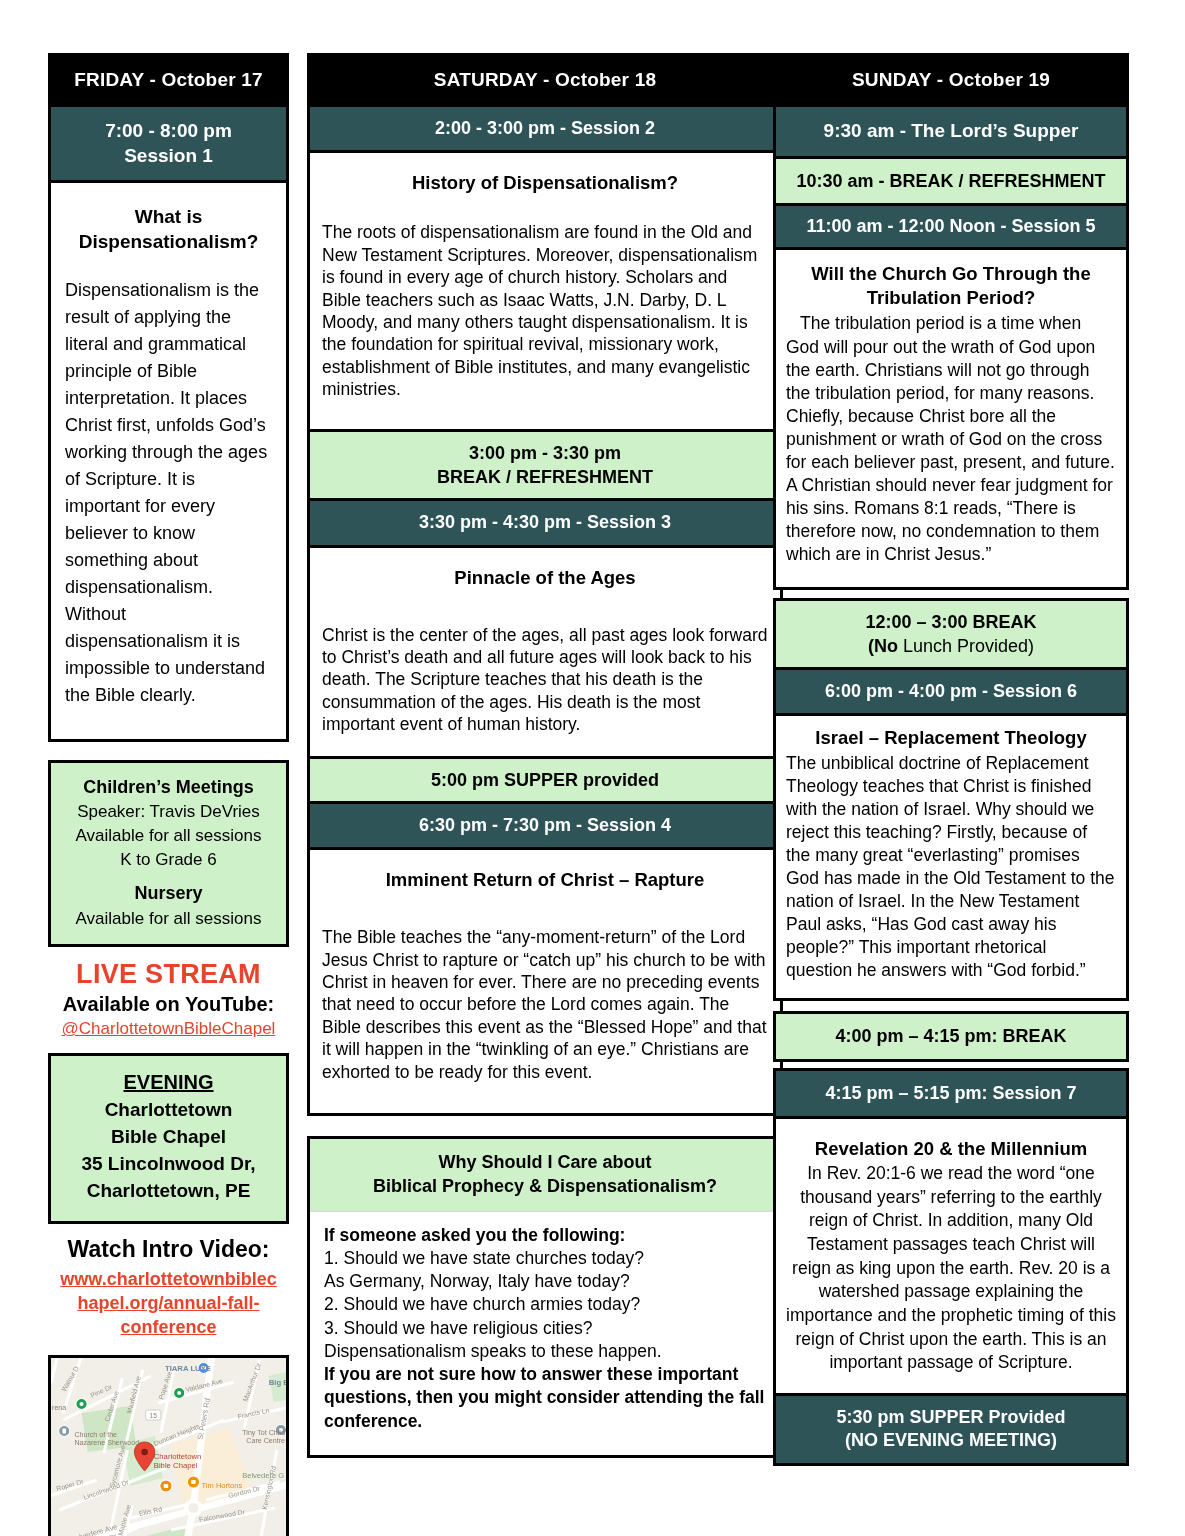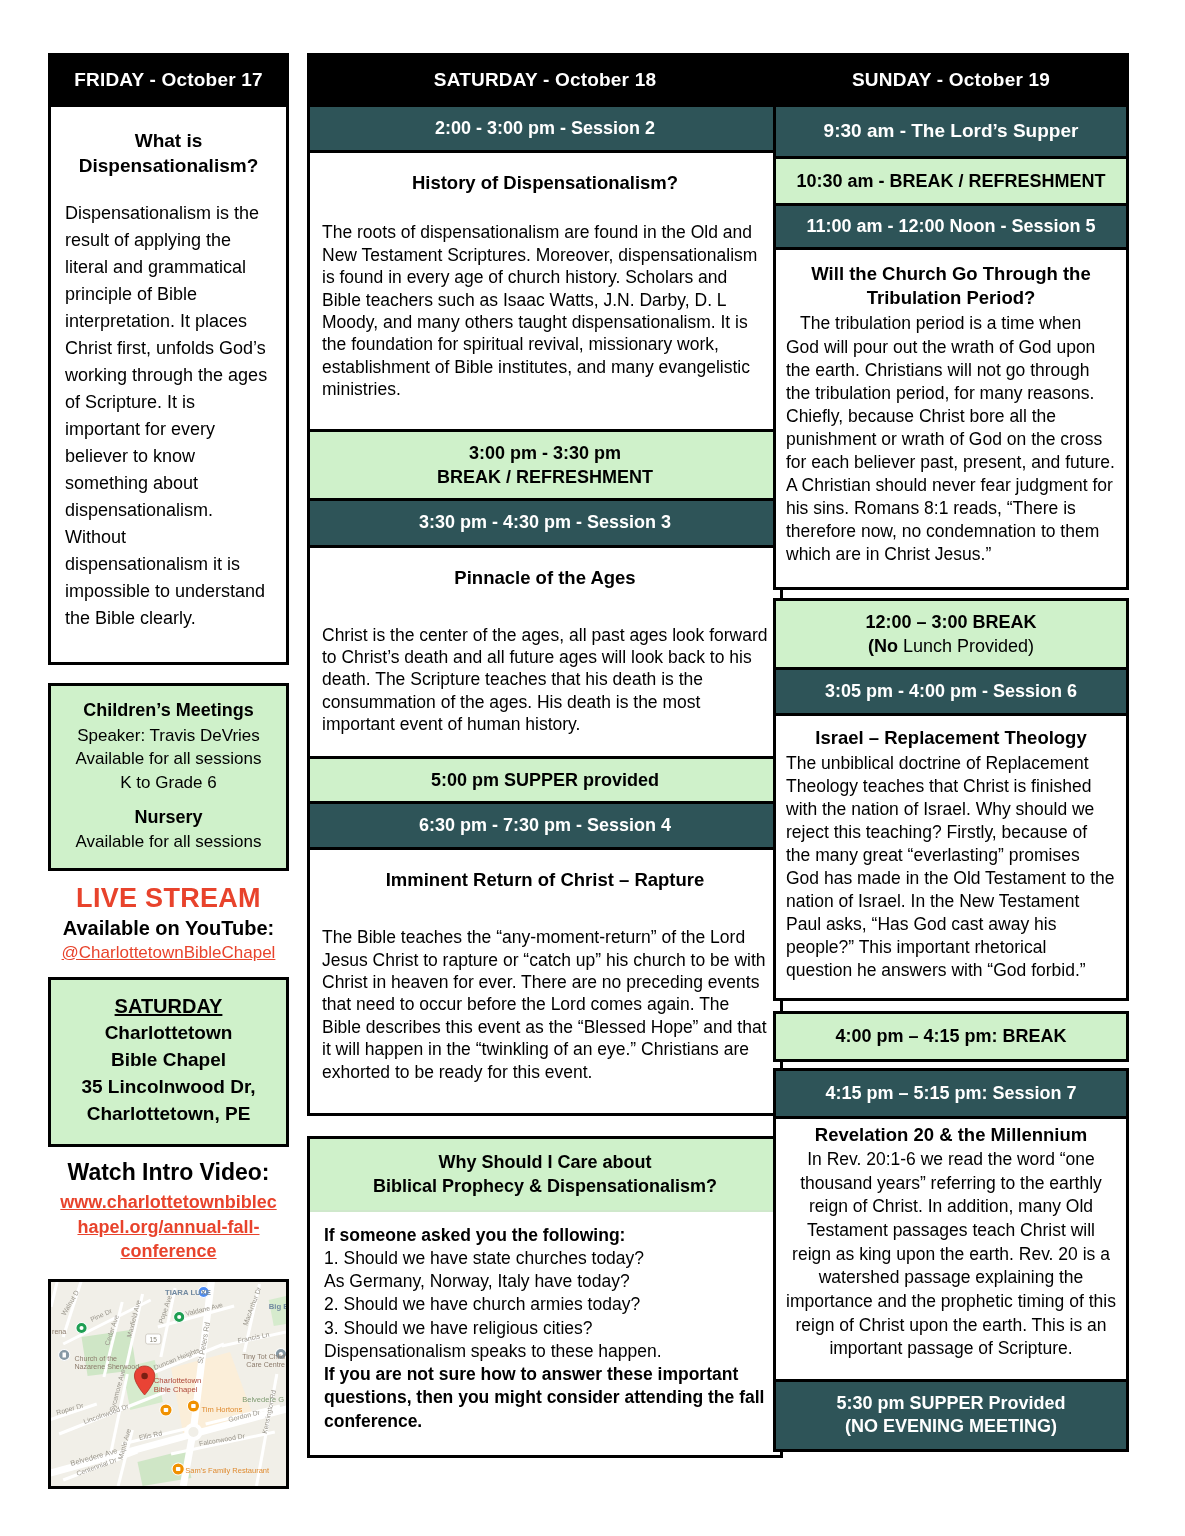--- a/index.html
+++ b/index.html
@@ -57,20 +57,24 @@
   .mfood{fill:#DF8A2E;font-size:7.4px;font-family:"Liberation Sans",sans-serif;}
   .mblue{fill:#7189A0;font-size:7.6px;font-weight:bold;font-family:"Liberation Sans",sans-serif;}
   .mred{fill:#AE4638;font-size:7.6px;font-family:"Liberation Sans",sans-serif;}
   .mgreen{fill:#7F9B72;font-size:7.4px;font-family:"Liberation Sans",sans-serif;}
 </style>
 </head>
 <body>
 
 <div class="col col1">
   <div class="seg bar-black">FRIDAY - October 17</div>
+  <div class="seg bar-teal" style="font-size:19px;padding:12px 4px;">
+    <div>7:00 - 8:00 pm</div>
+    <div>Session 1</div>
+  </div>
   <div class="seg white-body">
     <h3>
       <span>What is</span><br>
       <span>Dispensationalism?</span>
     </h3>
     <p>Dispensationalism is the result of applying the literal and grammatical principle of Bible interpretation. It places Christ first, unfolds God’s working through the ages of Scripture. It is important for every believer to know something about dispensationalism. Without dispensationalism it is impossible to understand the Bible clearly.</p>
   </div>
 
   <div class="seg children-box gap18">
     <div class="b">Children’s Meetings</div>
@@ -81,21 +85,21 @@
     <div>Available for all sessions</div>
   </div>
 
   <div class="livestream">
     <div class="big">LIVE STREAM</div>
     <div class="sub">Available on YouTube:</div>
     <span class="link">@CharlottetownBibleChapel</span>
   </div>
 
   <div class="seg location-box gap14">
-    <div class="t">SATURDAY</div>
+    <div class="t">EVENING</div>
     <div>Charlottetown</div>
     <div>Bible Chapel</div>
     <div>35 Lincolnwood Dr,</div>
     <div>Charlottetown, PE</div>
   </div>
 
   <div class="video">
     <div class="t">Watch Intro Video:</div>
     <div class="u">
       <span>www.charlottetownbiblec</span><br>
@@ -256,28 +260,28 @@
     <h3 style="margin:0 0 2px;">
       <span>Will the Church Go Through the</span><br>
       <span>Tribulation Period?</span>
     </h3>
     <p class="indent" style="line-height:1.32;">The tribulation period is a time when God will pour out the wrath of God upon the earth. Christians will not go through the tribulation period, for many reasons. Chiefly, because Christ bore all the punishment or wrath of God on the cross for each believer past, present, and future. A Christian should never fear judgment for his sins. Romans 8:1 reads, “There is therefore now, no condemnation to them which are in Christ Jesus.”</p>
   </div>
   <div class="seg bar-green gap8">
     <div>12:00 – 3:00 BREAK</div>
     <div><span>(No</span><span style="font-weight:normal;"> Lunch Provided)</span></div>
   </div>
-  <div class="seg bar-teal">3:05 pm - 4:00 pm - Session 6</div>
+  <div class="seg bar-teal">6:00 pm - 4:00 pm - Session 6</div>
   <div class="seg white-body" style="padding:10px 10px 16px;">
     <h3 style="margin:0 0 1px;">Israel – Replacement Theology</h3>
     <p style="line-height:1.32;">The unbiblical doctrine of Replacement Theology teaches that Christ is finished with the nation of Israel. Why should we reject this teaching? Firstly, because of the many great “everlasting” promises God has made in the Old Testament to the nation of Israel. In the New Testament Paul asks, “Has God cast away his people?” This important rhetorical question he answers with “God forbid.”</p>
   </div>
   <div class="seg bar-green gap10" style="padding:10px 0;">4:00 pm – 4:15 pm: BREAK</div>
   <div class="seg bar-teal gap6" style="padding:11px 2px;">4:15 pm – 5:15 pm: Session 7</div>
-  <div class="seg white-body centered" style="padding:4px 10px 18px;">
+  <div class="seg white-body centered" style="padding:18px 10px 18px;">
     <h3 style="margin:0 0 1px;">Revelation 20 &amp; the Millennium</h3>
     <p style="line-height:1.35;">In Rev. 20:1-6 we read the word “one thousand years” referring to the earthly reign of Christ. In addition, many Old Testament passages teach Christ will reign as king upon the earth. Rev. 20 is a watershed passage explaining the importance and the prophetic timing of this reign of Christ upon the earth. This is an important passage of Scripture.</p>
   </div>
   <div class="seg bar-teal" style="padding:10px 2px;">
     <div>5:30 pm SUPPER Provided</div>
     <div>(NO EVENING MEETING)</div>
   </div>
 </div>
 
 </body></html>

